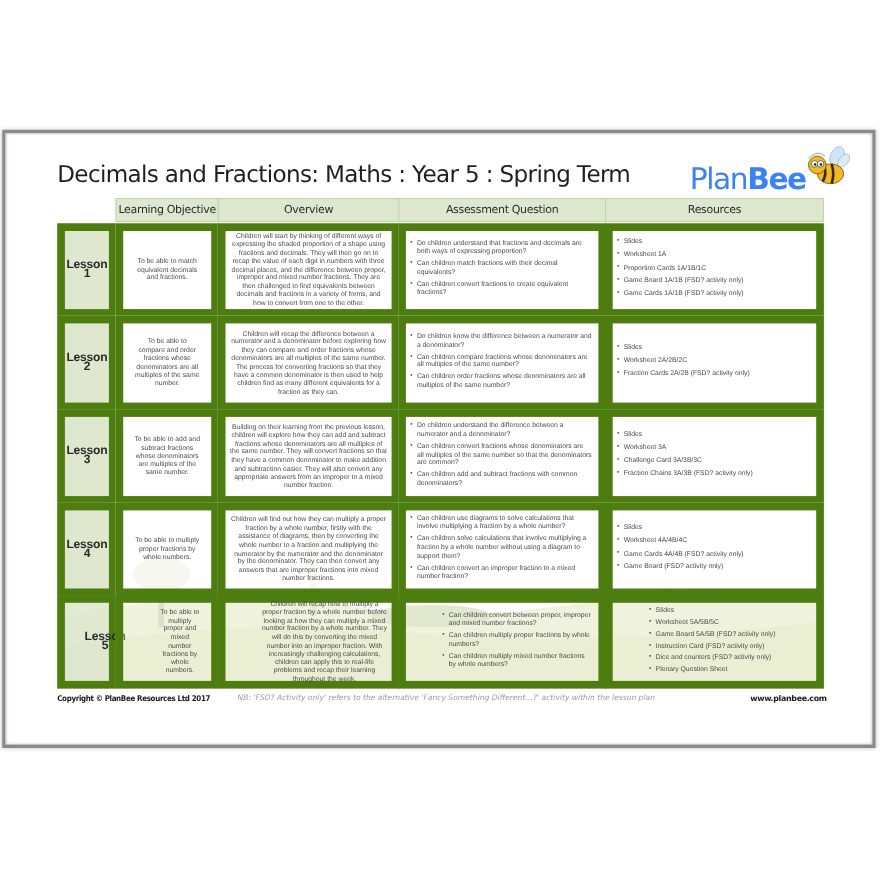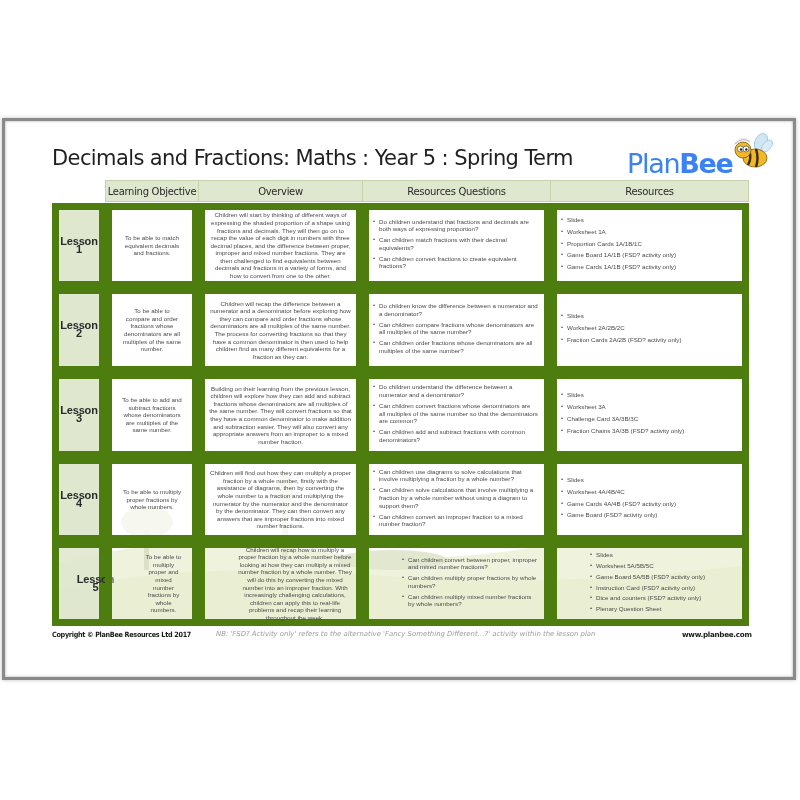--- a/index.html
+++ b/index.html
@@ -101,21 +101,21 @@
   <ellipse cx="95" cy="52" rx="26" ry="16" fill="#cfd9b3"></ellipse>
   <rect x="92" y="60" width="5" height="40" fill="#c9cfa8"></rect>
   <rect x="230" y="20" width="6" height="70" fill="#d6ddb9"></rect>
   <ellipse cx="233" cy="22" rx="8" ry="18" fill="#d9e0bd"></ellipse>
   <ellipse cx="340" cy="90" rx="55" ry="10" fill="#d3dab6"></ellipse>
 </svg>
 
 <div class="table">
   <div class="hdr" style="left:53px; width:94px;">Learning Objective</div>
   <div class="hdr" style="left:146px; width:165px;">Overview</div>
-  <div class="hdr" style="left:310px; width:189px;">Resources Questions</div>
+  <div class="hdr" style="left:310px; width:189px;">Assessment Question</div>
   <div class="hdr" style="left:498px; width:199px;">Resources</div>
 
   <div class="row" style="top:23px; height:85px;">
     <div class="cell lesson" style="left:0; width:54px;">Lesson 1</div>
     <div class="cell lo" style="left:53px; width:94px;">To be able to match equivalent decimals and fractions.</div>
     <div class="cell ov" style="left:146px; width:165px;">Children will start by thinking of different ways of expressing the shaded proportion of a shape using fractions and decimals. They will then go on to recap the value of each digit in numbers with three decimal places, and the difference between proper, improper and mixed number fractions. They are then challenged to find equivalents between decimals and fractions in a variety of forms, and how to convert from one to the other.</div>
     <div class="cell aq" style="left:310px; width:189px;">
       <ul class="bl">
         <li>Do children understand that fractions and decimals are both ways of expressing proportion?</li>
         <li>Can children match fractions with their decimal equivalents?</li>

